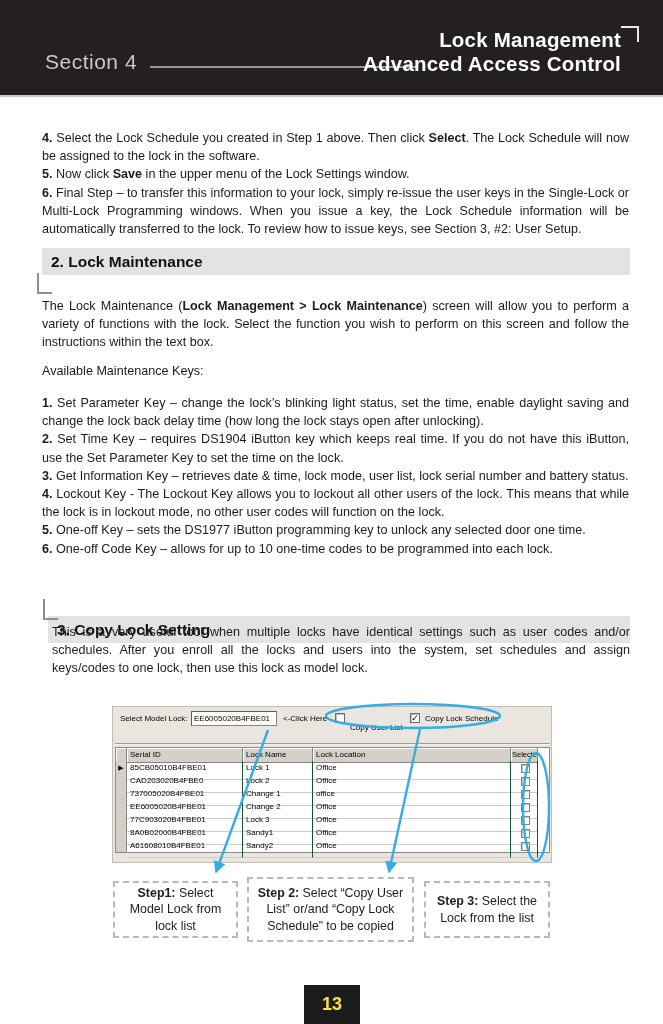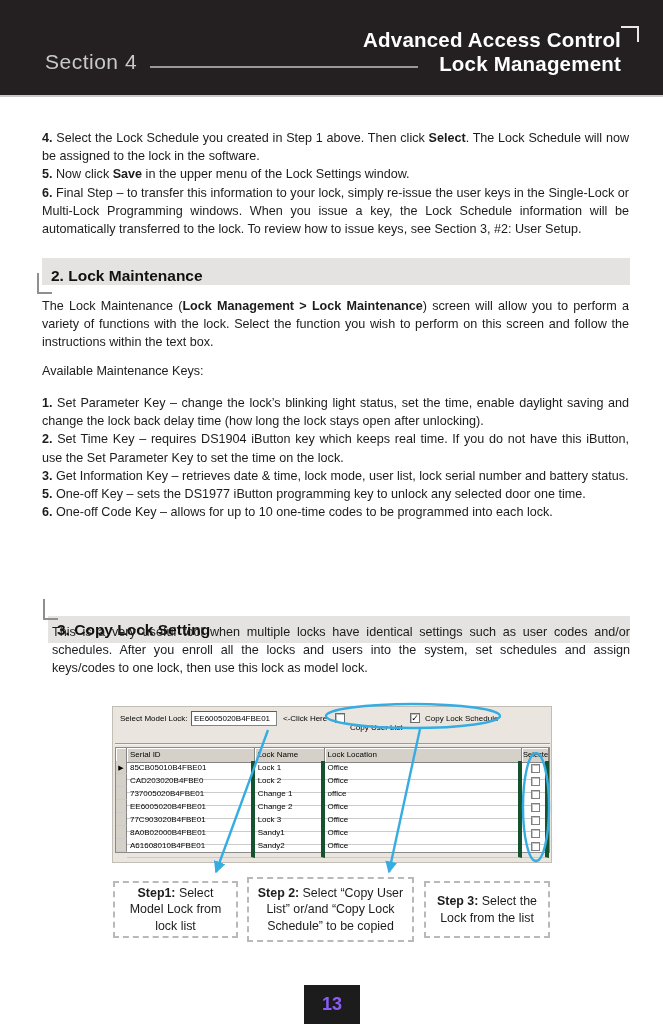--- a/index.html
+++ b/index.html
@@ -27,72 +27,73 @@
   .fig { position:absolute; left:112px; top:706px; width:440px; height:157px; background:#eae6df; border:1px solid #c2beb6; font-size:8px; color:#000; }
   .fig .lbl { position:absolute; white-space:nowrap; }
   .fld { position:absolute; left:78px; top:4px; width:86px; height:15px; background:#ffffff; border:1px solid #848484; border-top:1px solid #5c5c5c; border-left:1px solid #5c5c5c; padding:2px 1px 0 2px; white-space:nowrap; overflow:hidden; }
   .cb { position:absolute; width:10px; height:10px; background:#ffffff; border:1px solid #6b6b6b; box-shadow:inset 1px 1px 0 #bdbdbd; font-size:9px; line-height:9px; text-align:center; color:#000; }
   .groupline { position:absolute; left:2px; top:36px; width:435px; height:2px; border-top:1px solid #9a9a9a; border-bottom:1px solid #f4f2ee; }
   .grouplbl { position:absolute; left:6px; top:25px; background:#eae6df; padding:0 3px;margin-top:13px; }
 
   .tbl { position:absolute; left:2px; top:40px; width:435px; background:#ffffff; border:1px solid #8a8a8a; }
   .tr { display:flex; height:13px; }
   .th { height:15px; background:#d5d1c8; border-right:1px solid #848484; border-bottom:1px solid #848484; box-shadow:inset 1px 1px 0 #ffffff; padding:2px 0 0 3px; white-space:nowrap; overflow:hidden; }
-  .td { border-right:4px solid #14532d; border-bottom:1px solid #cbcbcb; padding:2px 0 16px 3px; white-space:nowrap; overflow:hidden; }
+  .td { border-right:1px solid #14532d; border-bottom:1px solid #cbcbcb; padding:2px 0 16px 3px; white-space:nowrap; overflow:hidden; }
   .c0 { width:11px; padding:0; text-align:center; }
-  .c1 { width:128px; }
+  .c1 { width:116px; }
   .c2 { width:70px; }
   .c3 { width:198px; }
   .c4 { width:27px; }
   .sel-cell { background:#d5d1c8; border-right:1px solid #848484; font-size:7px; line-height:13px; color:#000; }
   .rowcb { width:9px; height:9px; margin:1px auto 0 auto; background:#ffffff; border:1px solid #808080; box-shadow:inset 1px 1px 0 #c4c4c4; }
 
   
   .annot { position:absolute; left:0; top:700px; width:663px; height:250px; pointer-events:none; }
 
   
   .callout { position:absolute; border:2px dashed #b9b9b9; background:#ffffff; display:flex; align-items:center; justify-content:center; text-align:center; font-size:12.4px; line-height:16.5px; padding:4px 6px; }
   .callout b { font-weight:bold; }
 
   
-  .pagebox { position:absolute; left:304px; top:985px; width:56px; height:39px; background:#1d1c1c; color:#8b5cf6; font-weight:bold; font-size:18px; display:flex; align-items:center; justify-content:center; }
+  .pagebox { position:absolute; left:304px; top:985px; width:56px; height:39px; background:#1d1c1c; color:#fde047; font-weight:bold; font-size:18px; display:flex; align-items:center; justify-content:center; }
 </style>
 </head>
 <body>
 
 <div class="hdr">
   <div class="hdr-section">Section 4</div>
   <div class="hdr-line"></div>
   <div class="hdr-title">
+    <div>Lock Management</div>
     <div>Advanced Access Control</div>
-    <div>Lock Management</div>
   </div>
   <div class="hdr-bracket"></div>
 </div>
 <div class="hdr-shadow"></div>
 
 <div class="para" style="top:129px;">
   <div><b>4.</b> Select the Lock Schedule you created in Step 1 above.  Then click <b>Select</b>.  The Lock Schedule will now be assigned to the lock in the software.</div>
   <div><b>5.</b> Now click <b>Save</b> in the upper menu of the Lock Settings window.</div>
   <div><b>6.</b> Final Step – to transfer this information to your lock, simply re-issue the user keys in the Single-Lock or Multi-Lock Programming windows.  When you issue a key, the Lock Schedule information will be automatically transferred to the lock.  To review how to issue keys, see Section 3, #2: User Setup.</div>
 </div>
 
-<div class="secbar" style="top:258px;align-items:flex-end;">
+<div class="secbar" style="top:248px;">
   <span class="sec-title">2. Lock Maintenance</span>
 </div>
 <div class="bracket" style="left:37px; top:273px;"></div>
 
 <div class="para" style="top:297px;">The Lock Maintenance (<b>Lock Management &gt; Lock Maintenance</b>) screen will allow you to perform a variety of functions with the lock.  Select the function you wish to perform on this screen and follow the instructions within the text box.</div>
 
 <div class="para plain" style="top:362px;">Available Maintenance Keys:</div>
 
 <div class="para" style="top:394px;">
   <div><b>1.</b> Set Parameter Key – change the lock’s blinking light status, set the time, enable daylight saving and change the lock back delay time (how long the lock stays open after unlocking).</div>
   <div><b>2.</b> Set Time Key – requires DS1904 iButton key which keeps real time.  If you do not have this iButton, use the Set Parameter Key to set the time on the lock.</div>
   <div><b>3.</b> Get Information Key – retrieves date &amp; time, lock mode, user list, lock serial number and battery status.</div>
+  <div><b>4.</b> Lockout Key - The Lockout Key allows you to lockout all other users of the lock.  This means that while the lock is in lockout mode, no other user codes will function on the lock.</div>
   <div><b>5.</b> One-off Key – sets the DS1977 iButton programming key to unlock any selected door one time.</div>
   <div><b>6.</b> One-off Code Key – allows for up to 10 one-time codes to be programmed into each lock.</div>
 </div>
 
 <div class="secbar" style="top:616px; left:48px; width:582px;">
   <span class="sec-title">3. Copy Lock Setting</span>
 </div>
 <div class="bracket" style="left:43px; top:599px;"></div>
 
 <div class="para" style="top:623px; left:52px; width:578px;">This is a very useful tool when multiple locks have identical settings such as user codes and/or schedules.  After you enroll all the locks and users into the system, set schedules and assign keys/codes to one lock, then use this lock as model lock.</div>

